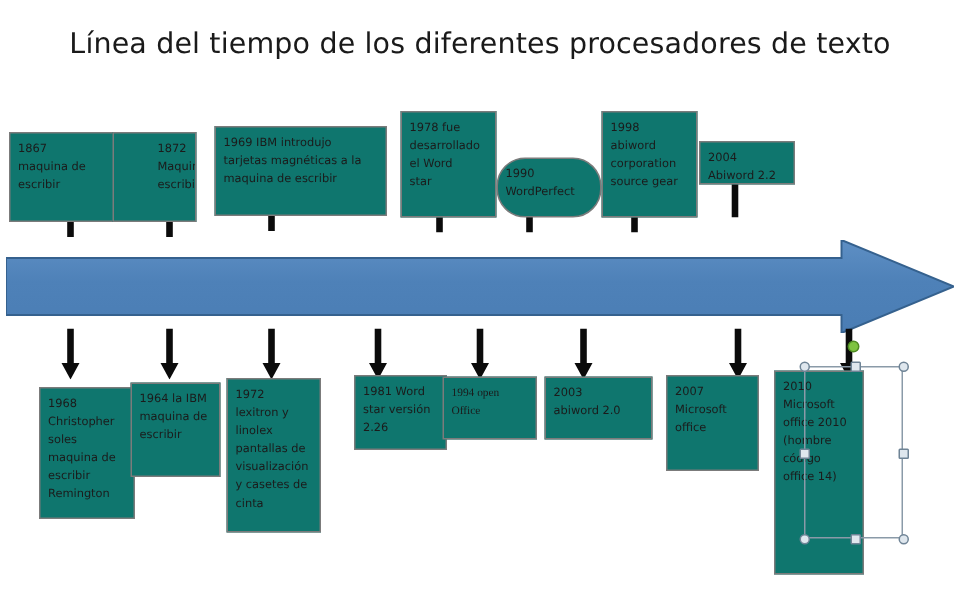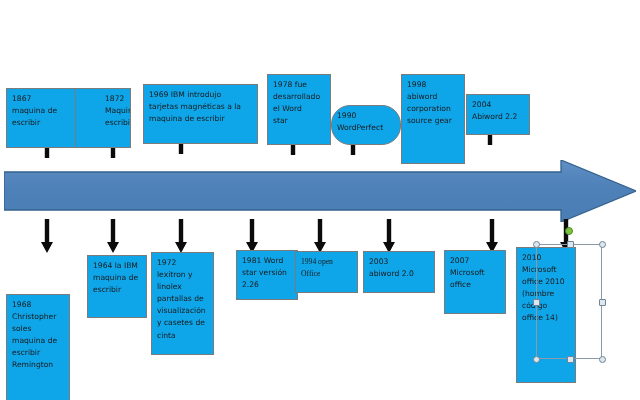--- a/index.html
+++ b/index.html
@@ -28,21 +28,21 @@
     letter-spacing: 0.1px;
     white-space: nowrap;
     font-family: "DejaVu Sans", sans-serif;
   }
 
   
   .evt-box {
     position: absolute;
     box-sizing: border-box;
     border: 1px solid #7b7b7b;
-    background: #0ea5e9;
+    background: #0f766e;
     padding: 4px 4px 2px 5px;
     font-size: 7.6px;
     line-height: 12.1px;
     color: #1b1b1b;
     overflow: hidden;
   }
   .evt-box .txt {
     display: block;
     white-space: pre-line;
     word-break: normal;
@@ -94,20 +94,21 @@
     border-radius: 50%;
     background: #7ec340;
     border: 1px solid #4f8a22;
   }
 </style>
 </head>
 <body>
 
 <div id="canvas">
 
+  <div id="page-title">Línea del tiempo de los diferentes procesadores de texto</div>
 
   <svg id="timeline-arrow" viewBox="0 0 632 62" preserveAspectRatio="none">
     <defs>
       <linearGradient id="arrGrad" x1="0" y1="0" x2="0" y2="1">
         <stop offset="0%" stop-color="#5E8FC4"></stop>
         <stop offset="45%" stop-color="#4E81B8"></stop>
         <stop offset="100%" stop-color="#4A7DB4"></stop>
       </linearGradient>
     </defs>
     <polygon points="0,12 557,12 557,0 632,31 557,62 557,50 0,50" fill="url(#arrGrad)" stroke="#35618E" stroke-width="1.3"></polygon>
@@ -183,34 +184,34 @@
       <div class="evt-box" style="left: 267px; top: 74px; width: 64px; height: 71px;">
         <span class="txt">1978 fue
 desarrollado
 el Word
 star</span>
       </div>
       <div class="evt-box" style="left: 331px; top: 105px; width: 70px; height: 40px; border-radius: 19px;">
         <span class="txt">1990
 WordPerfect</span>
       </div>
-      <div class="evt-box" style="left: 401px; top: 74px; width: 64px; height: 90px;">
+      <div class="evt-box" style="left: 401px; top: 74px; width: 64px; height: 71px;">
         <span class="txt">1998
 abiword
 corporation
 source gear</span>
       </div>
-      <div class="evt-box" style="left: 466px; top: 94px; width: 64px; height: 41px;">
+      <div class="evt-box" style="left: 466px; top: 94px; width: 64px; height: 29px;">
         <span class="txt">2004
 Abiword 2.2</span>
       </div>
     </div>
 
   <div id="boxes-below">
-      <div class="evt-box" style="left: 6px; top: 258px; width: 64px; height: 107px; margin-top: 36px;">
+      <div class="evt-box" style="left: 26px; top: 258px; width: 64px; height: 88px;">
         <span class="txt">1968
 Christopher
 soles
 maquina de
 escribir
 Remington</span>
       </div>
       <div class="evt-box" style="left: 87px; top: 255px; width: 60px; height: 63px;">
         <span class="txt">1964 la IBM
 maquina de

